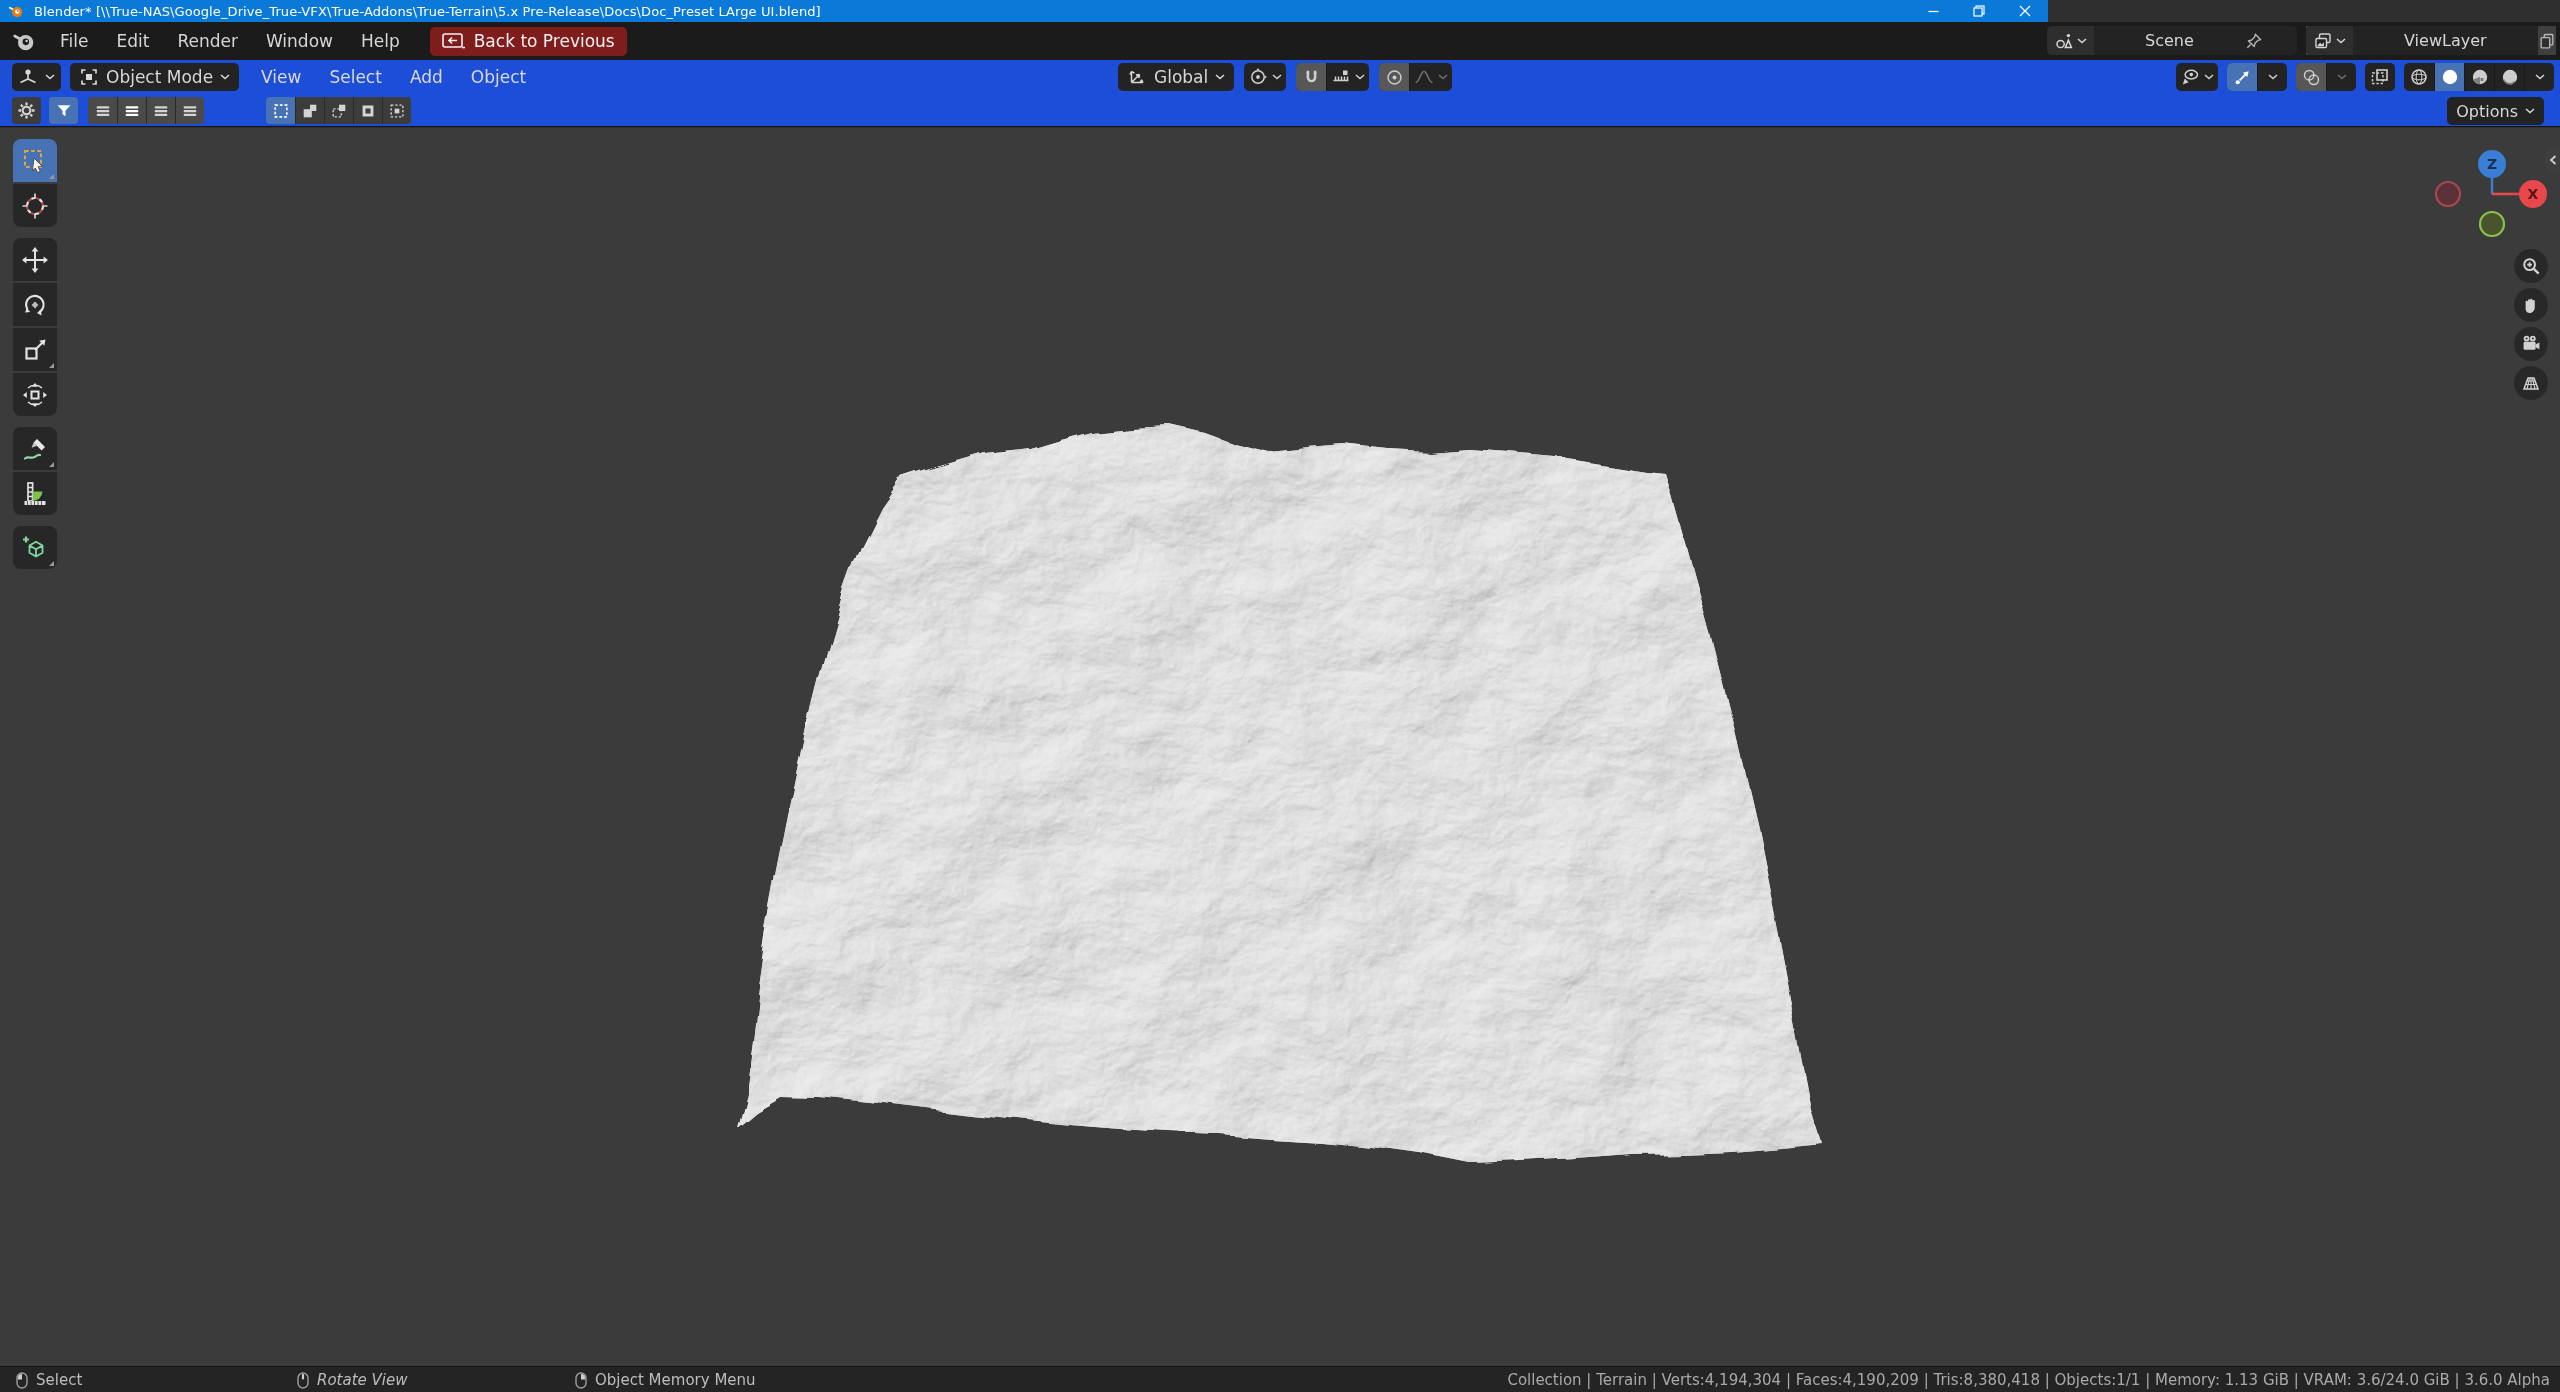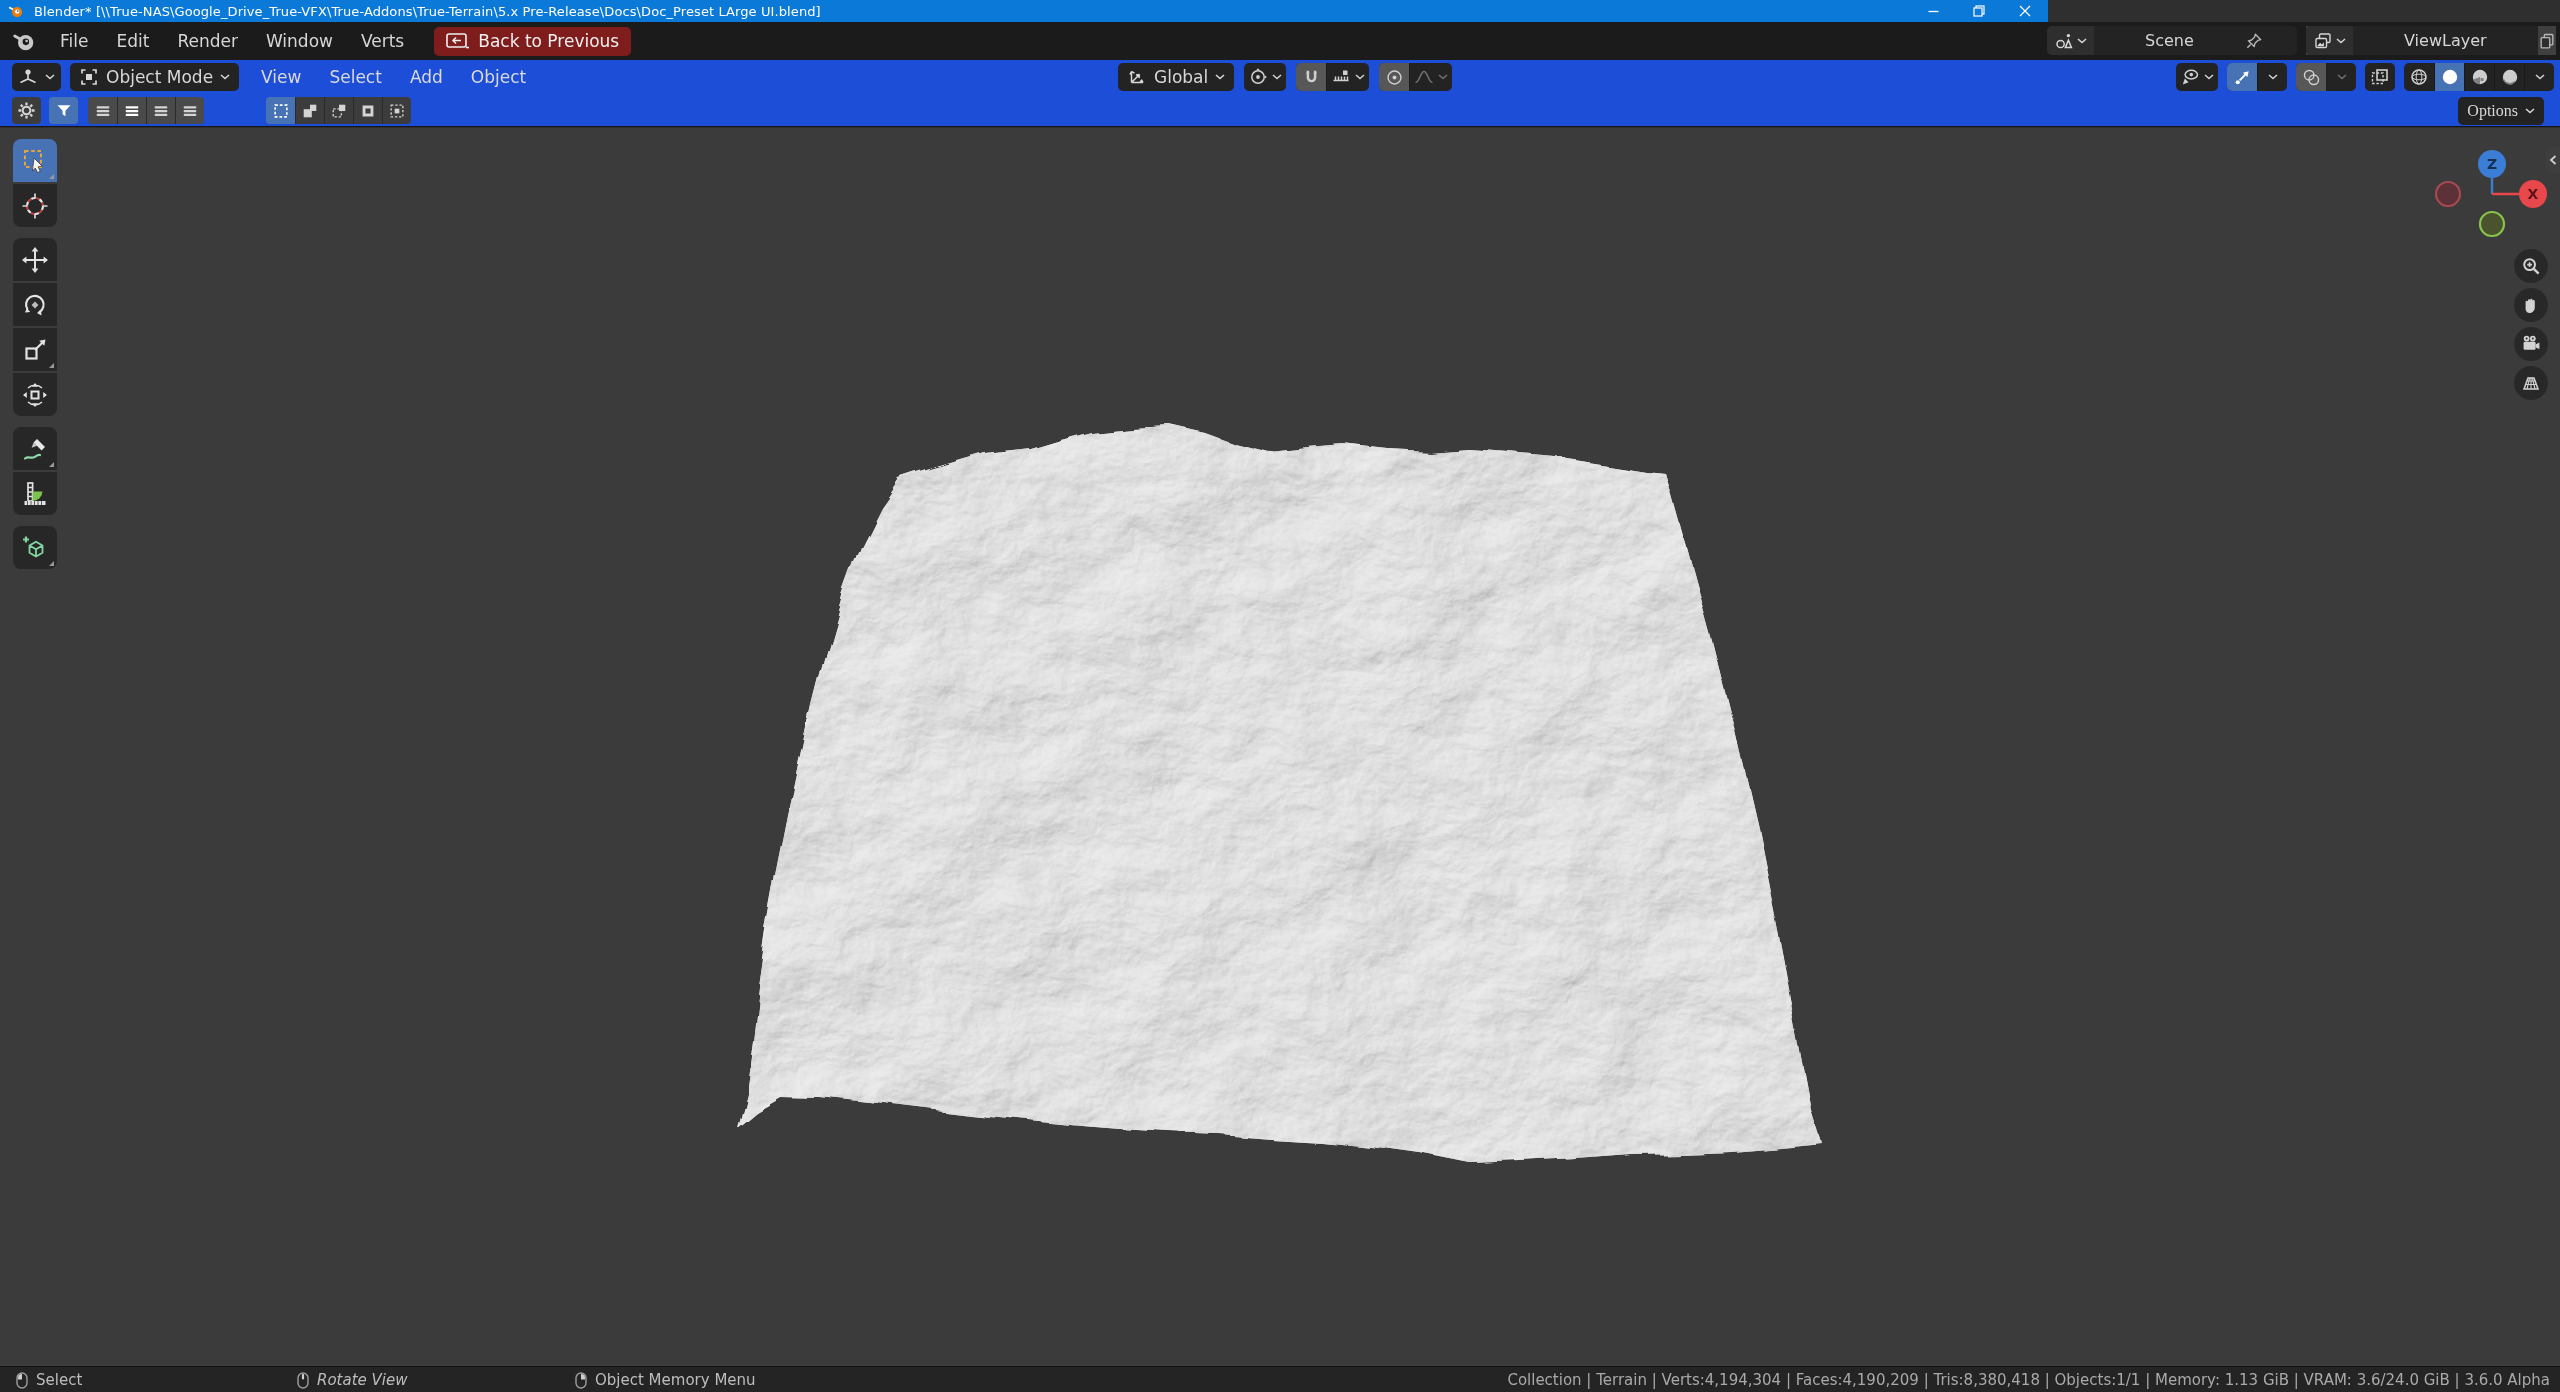--- a/index.html
+++ b/index.html
@@ -27,21 +27,21 @@
   .idwidget .seg-ic { display:flex; align-items:center; gap:3px; padding:0 7px; height:100%;
                       background:#2e2e2e; border-radius:5px 0 0 5px; }
   .idwidget .idname { flex:1; padding:0 8px; font-size:16px; }
   .idwidget .mini { width:26px; height:100%; display:flex; align-items:center; justify-content:center; color:#b8b8b8; }
   .idwidget .mini.on { background:#3f3f3f; }
 
   
   .toolhead { position:absolute; left:0; top:60px; width:2560px; height:67px; background:#1d4ed8;
               border-bottom:1px solid #161616; }
   .rowA { position:absolute; left:0; top:0; width:2560px; height:34px; display:flex; align-items:center; color:#dadada; font-size:17px; }
-  .rowB { position:absolute; left:0; top:34px; width:2560px; height:33px; display:flex; align-items:center;font-family:Liberation Serif, serif; }
+  .rowB { position:absolute; left:0; top:34px; width:2560px; height:33px; display:flex; align-items:center; }
   .pill { display:flex; align-items:center; gap:7px; height:28px; background:#232323;
           border-radius:5px; padding:0 9px; color:#d8d8d8; }
   .seg  { display:flex; height:28px; background:#232323; border-radius:5px; overflow:hidden; }
   .sbtn { min-width:30px; height:28px; display:flex; align-items:center; justify-content:center;
           color:#cfcfcf; padding:0 4px; }
   .sbtn + .sbtn { border-left:1px solid #1a1a1a; }
   .sbtn.pressed { background:#575757; }
   .sbtn.blue { background:#4772b3; color:#fff; }
   .sbtn.dim { opacity:.45; }
   .hmenu { padding:0 14px; }
@@ -351,21 +351,21 @@
     <div class="menu-item">
         <span>Edit</span>
       </div>
     <div class="menu-item">
         <span>Render</span>
       </div>
     <div class="menu-item">
         <span>Window</span>
       </div>
     <div class="menu-item">
-        <span>Verts</span>
+        <span>Help</span>
       </div>
     <div class="backbtn">
       <svg width="24" height="17" viewBox="0 0 24 17">
           <use href="#i-backprev"></use>
         </svg>
       <span>Back to Previous</span>
     </div>
 
     <div class="idwidget" style="left:2047px; width:250px;">
       <div class="seg-ic">

